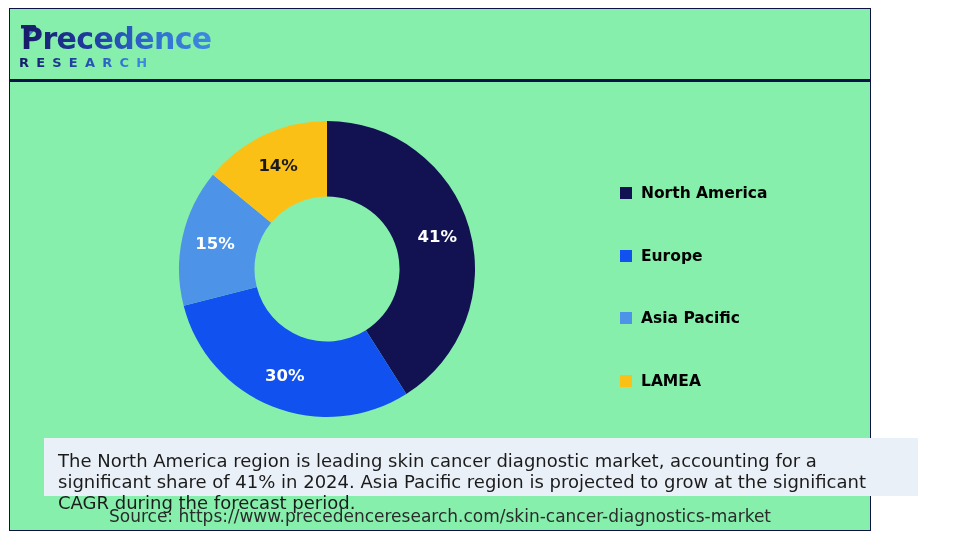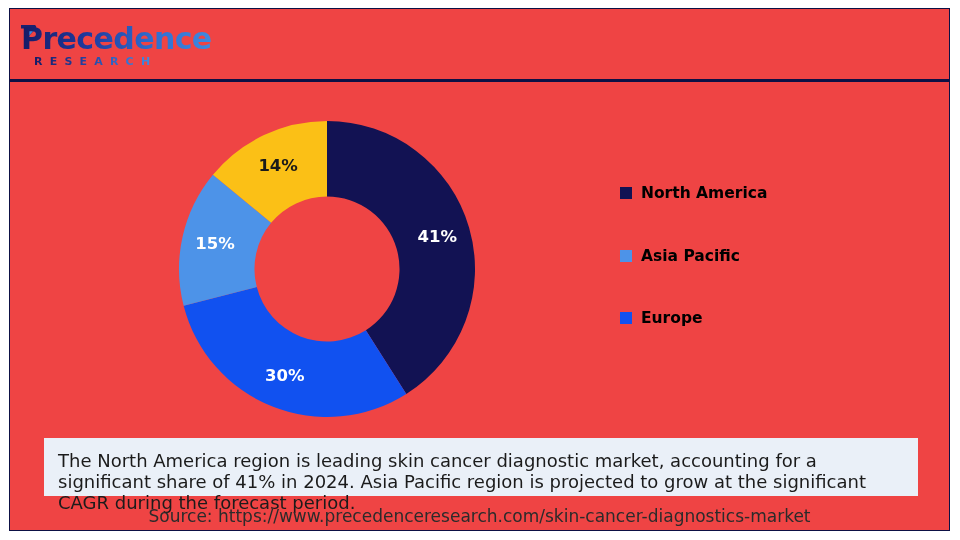--- a/index.html
+++ b/index.html
@@ -11,25 +11,25 @@
     width: 960px;
     height: 540px;
     font-family: "Liberation Sans", sans-serif;
     overflow: hidden;
   }
 
   .frame {
     position: absolute;
     left: 9px;
     top: 8px;
-    width: 941px;
+    width: 862px;
     height: 523px;
     border: 1px solid #0d1145;
     box-sizing: border-box;
-    background: #ef4444;
+    background: #86efac;
   }
 
   
   .header {
     position: absolute;
     left: 0;
     top: 0;
     width: 100%;
     height: 73px;
     box-sizing: border-box;
@@ -59,23 +59,23 @@
   }
   .logo-mark {
     position: absolute;
     left: 4px;
     top: 2px;
     width: 19px;
     height: 22px;
   }
   .logo-sub {
     position: absolute;
-    left: 19px;
+    left: 4px;
     top: 33px;
-    font-size: 11px;
+    font-size: 13px;
     font-weight: 700;
     letter-spacing: 7.2px;
     background: linear-gradient(90deg, #161b66 0%, #22409f 40%, #3174d4 75%, #4490e4 100%);
     -webkit-background-clip: text;
     background-clip: text;
     color: transparent;
     font-family: "DejaVu Sans", sans-serif;
   }
 
   .title {
@@ -211,26 +211,30 @@
           </g>
       </svg>
     </div>
 
     <div class="legend">
       <div class="legend-item">
         <span class="legend-swatch" style="background: rgb(18, 18, 83);"></span>
         <span class="legend-label">North America</span>
       </div>
       <div class="legend-item">
+        <span class="legend-swatch" style="background: rgb(17, 81, 240);"></span>
+        <span class="legend-label">Europe</span>
+      </div>
+      <div class="legend-item">
         <span class="legend-swatch" style="background: rgb(77, 147, 232);"></span>
         <span class="legend-label">Asia Pacific</span>
       </div>
       <div class="legend-item">
-        <span class="legend-swatch" style="background: rgb(17, 81, 240);"></span>
-        <span class="legend-label">Europe</span>
+        <span class="legend-swatch" style="background: rgb(251, 192, 22);"></span>
+        <span class="legend-label">LAMEA</span>
       </div>
     </div>
   </div>
 
   <div class="note-box">
     <div class="note-text">The North America region is leading skin cancer diagnostic market, accounting for a significant share of 41% in 2024. Asia Pacific region is projected to grow at the significant CAGR during the forecast period.</div>
   </div>
 
   <div class="source">Source: https://www.precedenceresearch.com/skin-cancer-diagnostics-market</div>
 </div>

